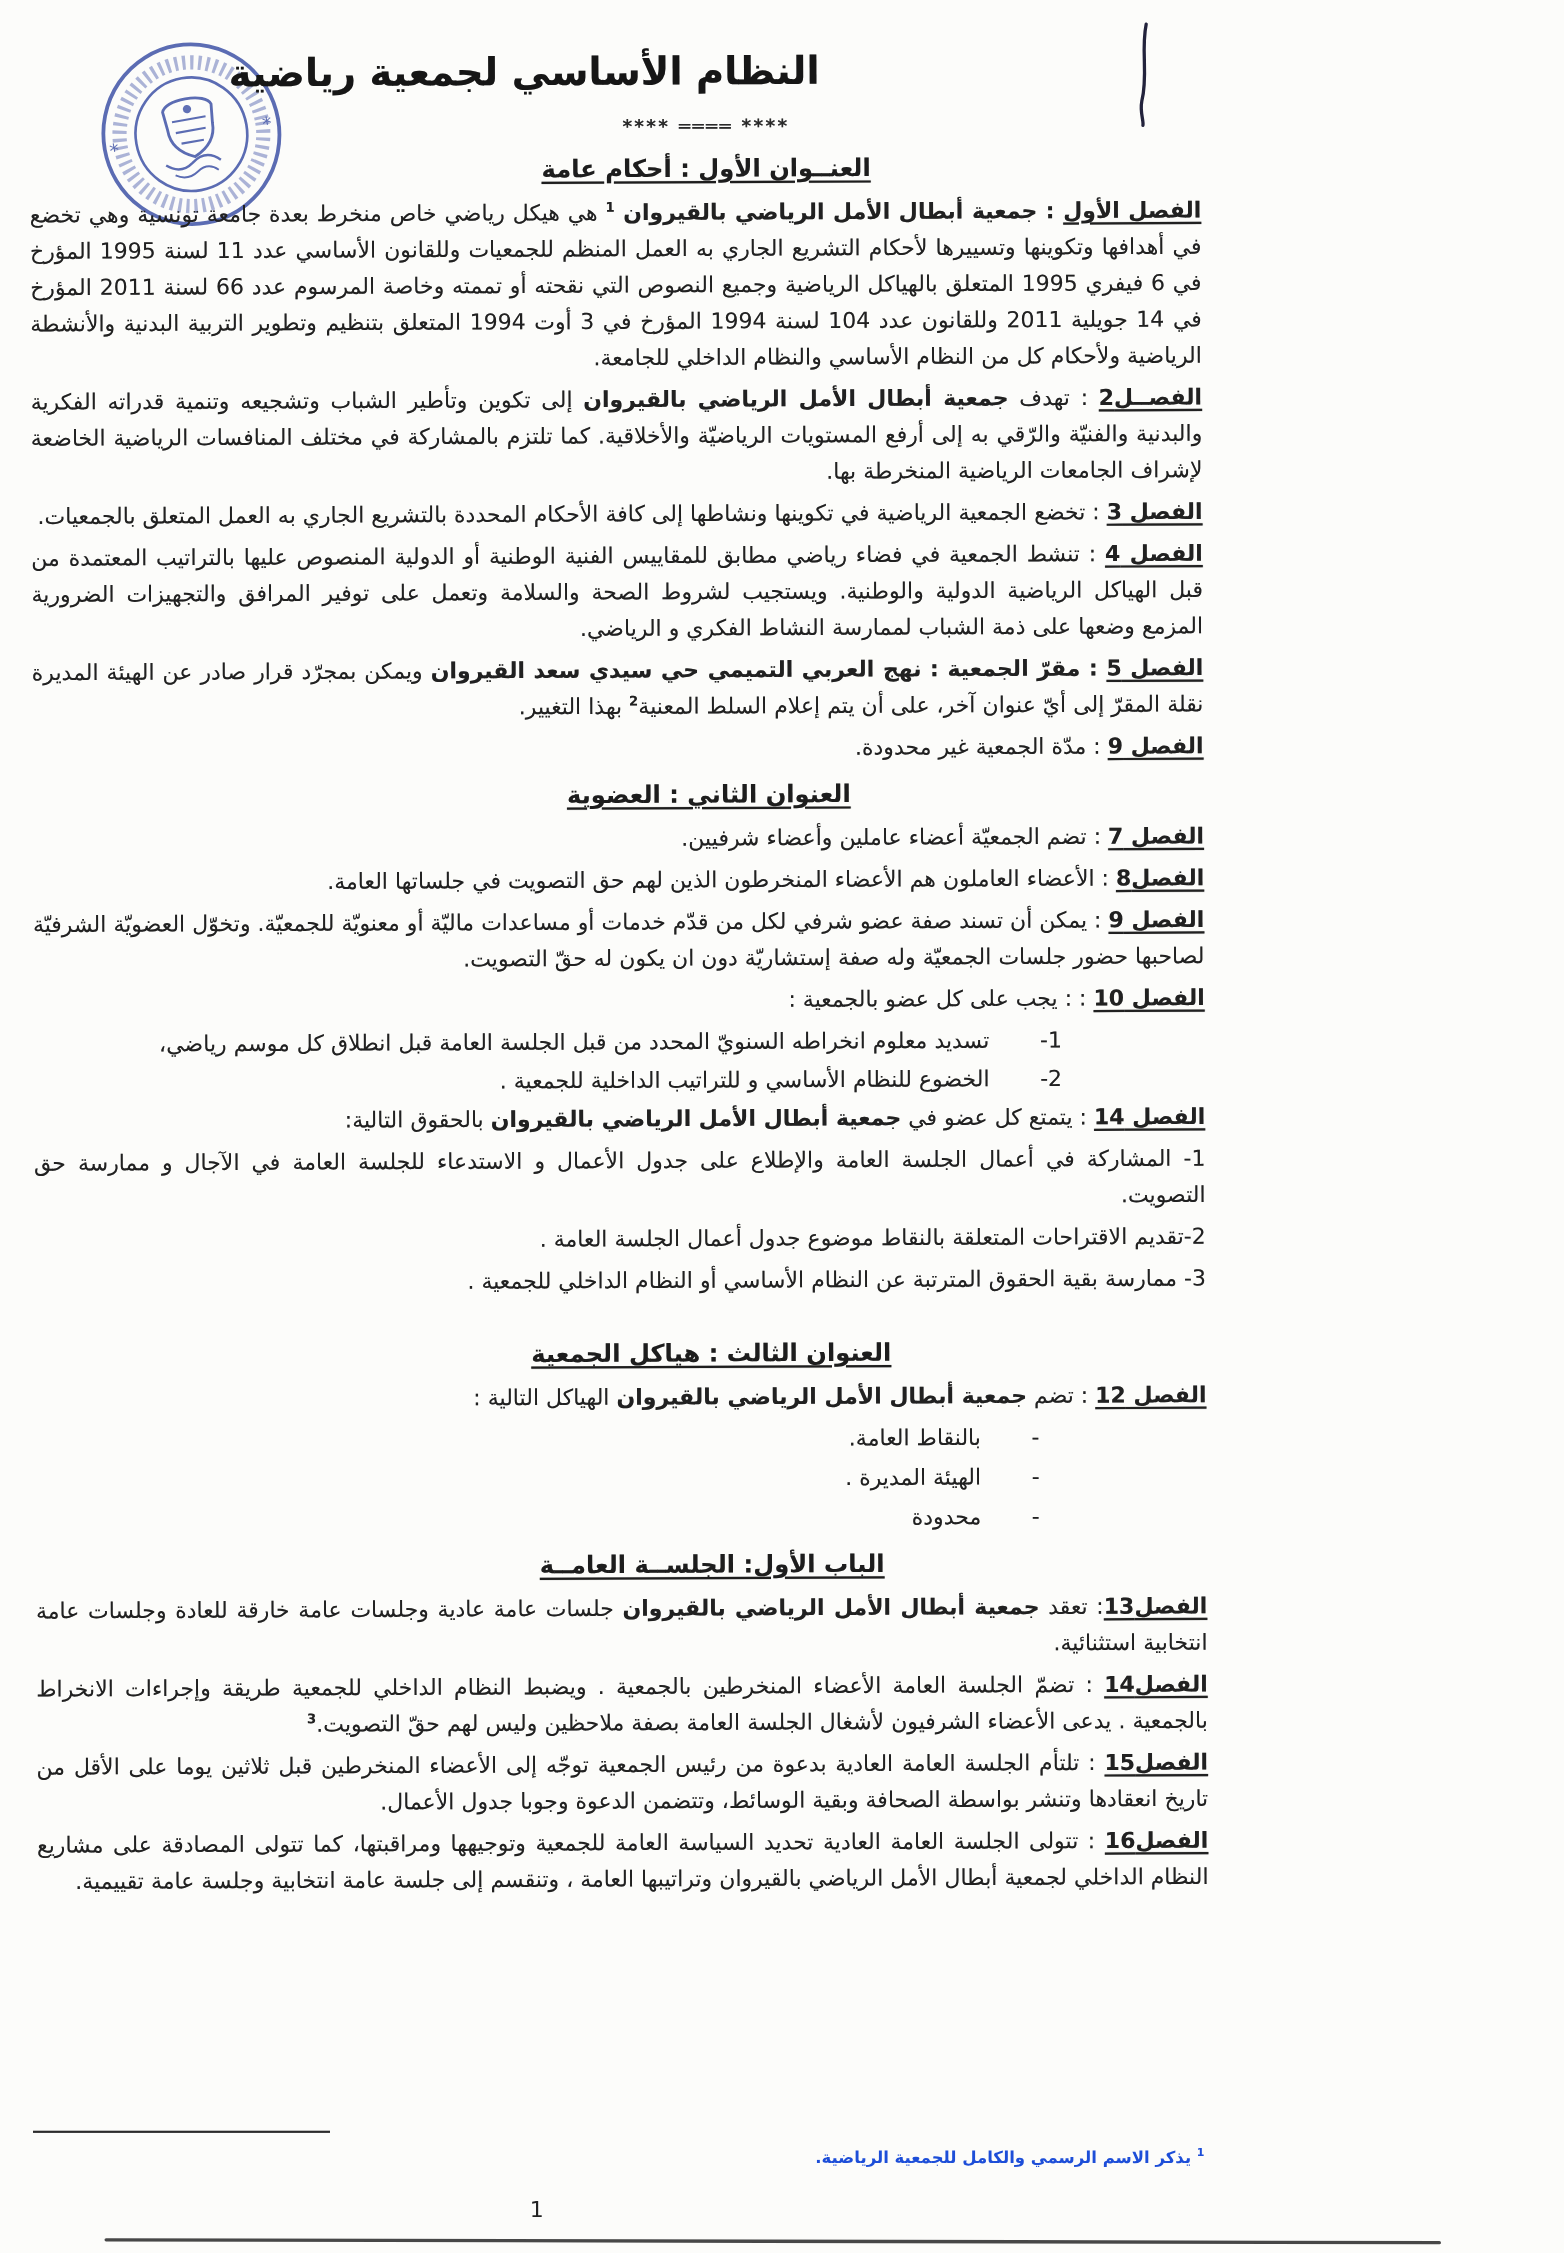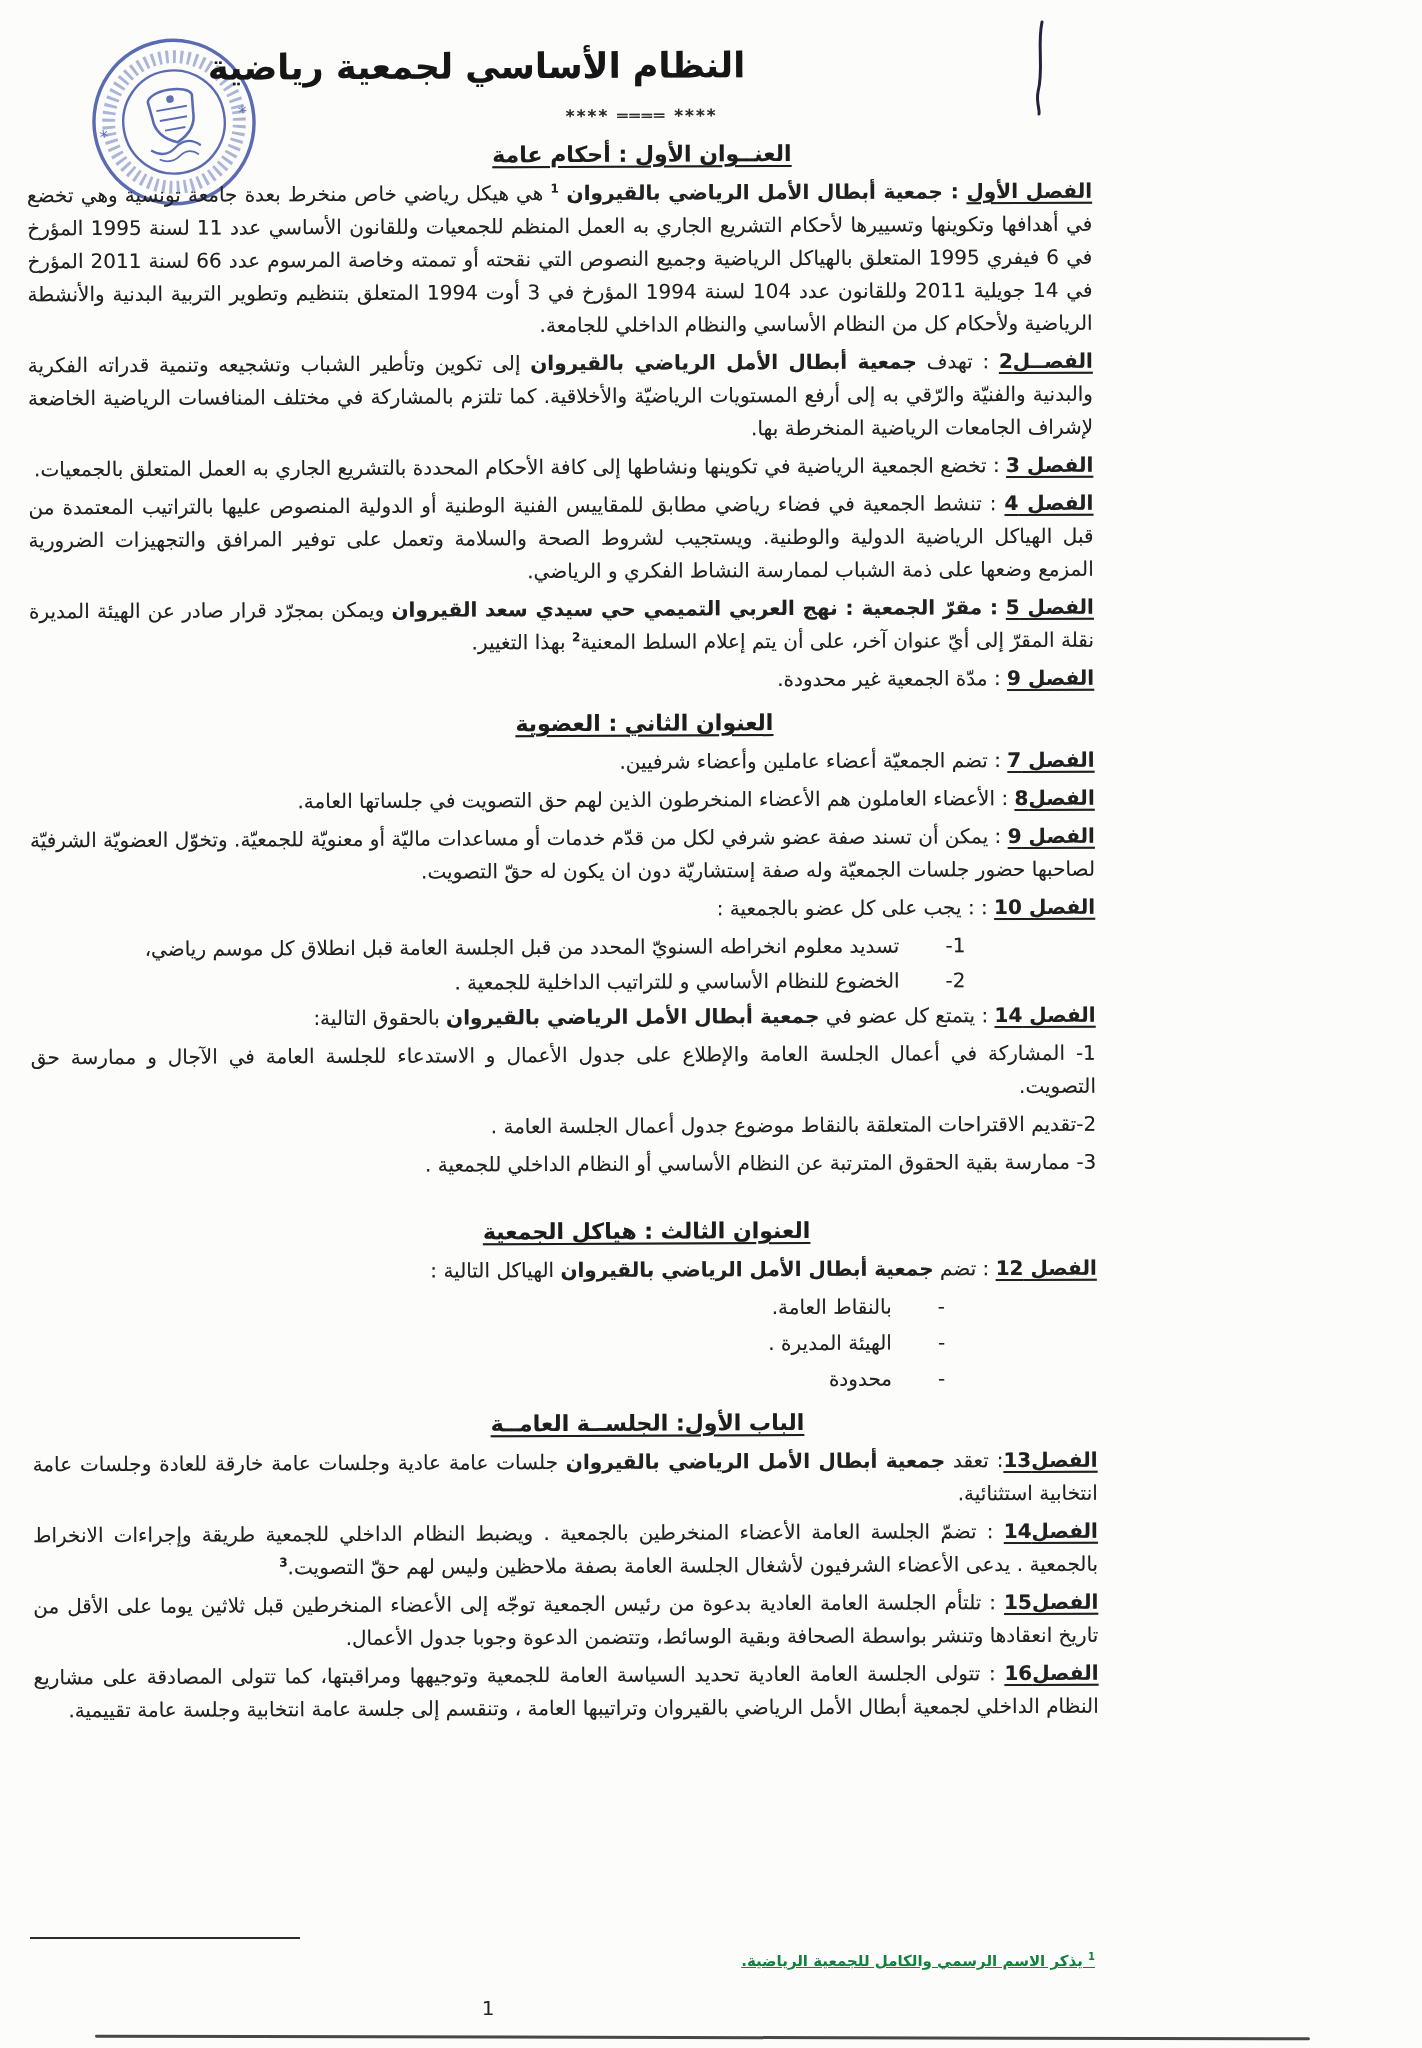--- a/index.html
+++ b/index.html
@@ -26,21 +26,21 @@
   .gap-top-sm{margin-top:14px;}
   .para{font-size:20px;line-height:33px;text-align:justify;margin-bottom:5px;}
   .li-num{font-size:20px;line-height:33px;margin-right:130px;margin-bottom:2px;text-align:right;}
   .li-dash{font-size:20px;line-height:33px;margin-right:152px;margin-bottom:3px;text-align:right;}
   .marker{display:inline-block;margin-left:46px;}
   .b{font-weight:bold;}
   .u{text-decoration:underline;text-underline-offset:4px;}
   sup{font-size:12px;line-height:0;font-weight:bold;}
   .footnotes{position:absolute;left:30px;bottom:72px;width:1065px;direction:rtl;}
   .fn-sep{width:270px;border-top:2.5px solid #2b2b2b;margin-left:0;margin-right:auto;margin-bottom:10px;}
-  .footnote{font-size:15px;font-weight:bold;line-height:25px;text-align:justify;margin-bottom:2px;color:#15803d;text-decoration:underline;}
+  .footnote{font-size:15px;font-weight:bold;line-height:25px;text-align:justify;margin-bottom:2px;color:#1d4ed8;}
   .footnote sup{font-size:10px;}
   .page-number{position:absolute;left:458px;bottom:28px;width:60px;text-align:center;font-size:20px;color:#222;}
   .scan-edge{position:absolute;left:95px;bottom:9px;width:1215px;height:3px;background:#474747;border-radius:2px;transform:rotate(0.12deg);}
   .stamp{position:absolute;left:88px;top:34px;}
   .pen-mark{position:absolute;left:1026px;top:18px;}
 </style>
 </head>
 <body>
 
 <div class="page">

